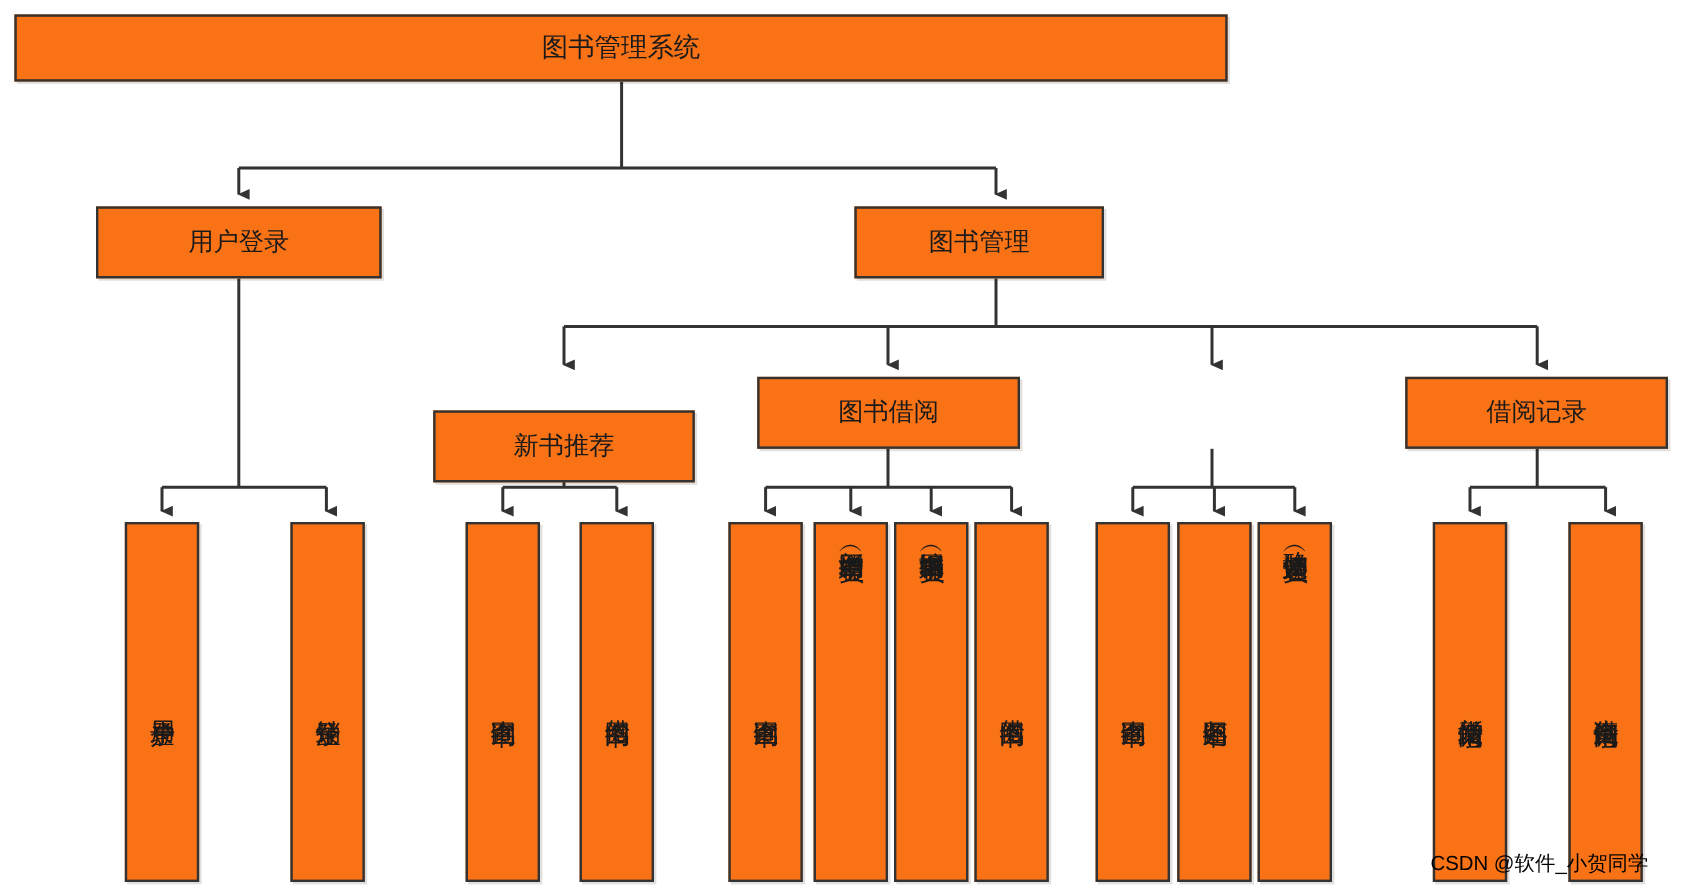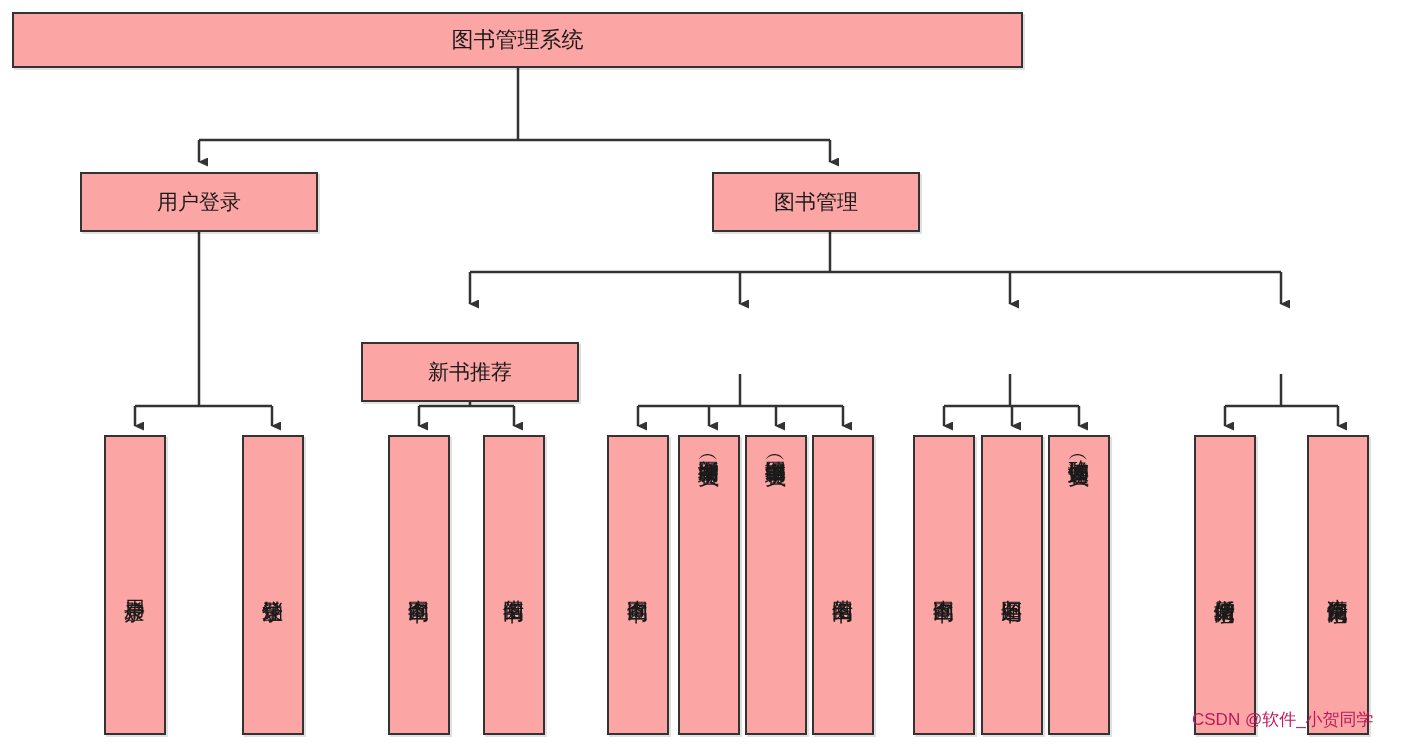--- a/index.html
+++ b/index.html
@@ -20,21 +20,21 @@
     position: absolute;
     left: 0;
     top: 0;
     width: 1405px;
     height: 747px;
     pointer-events: none;
   }
   .node {
     position: absolute;
     box-sizing: border-box;
-    background: #fca5a5;
+    background: #f97316;
     border: 2px solid #333333;
     box-shadow: 2px 2px 0 rgba(0,0,0,0.12);
     display: flex;
     align-items: center;
     justify-content: center;
     color: #1a1a1a;
     z-index: 2;
   }
   .node .label {
     display: block;
@@ -59,21 +59,21 @@
     font-size: 21px;
     letter-spacing: 1px;
     line-height: 1;
   }
   .node.vert.centered {
     align-items: center;
     padding-top: 0;
   }
   .watermark {
     position: absolute;
-    color: #be185d;
+    color: #000000;
     font-size: 17px;
     z-index: 5;
     white-space: nowrap;
     font-family: "Liberation Sans", "DejaVu Sans", sans-serif;
   }
 </style>
 </head>
 <body>
 
 <div id="canvas">
@@ -138,20 +138,26 @@
   <div class="node horiz" style="left:80px; top:172px; width:238px; height:60px;">
     <span class="label">用户登录</span>
   </div>
   <div class="node horiz" style="left:712px; top:172px; width:208px; height:60px;">
     <span class="label">图书管理</span>
   </div>
 
   <div class="node horiz" style="left:361px; top:314px; width:218px; height:60px;margin-top:28px;">
     <span class="label">新书推荐</span>
   </div>
+  <div class="node horiz" style="left:631px; top:314px; width:219px; height:60px;">
+    <span class="label">图书借阅</span>
+  </div>
+  <div class="node horiz" style="left:1171px; top:314px; width:219px; height:60px;">
+    <span class="label">借阅记录</span>
+  </div>
 
   <div class="node vert centered" style="left:104px; top:435px; width:62px; height:300px;">
     <span class="label">用户登录</span>
   </div>
   <div class="node vert centered" style="left:242px; top:435px; width:62px; height:300px;">
     <span class="label">注销登录</span>
   </div>
   <div class="node vert centered" style="left:388px; top:435px; width:62px; height:300px;">
     <span class="label">查询图书</span>
   </div>

